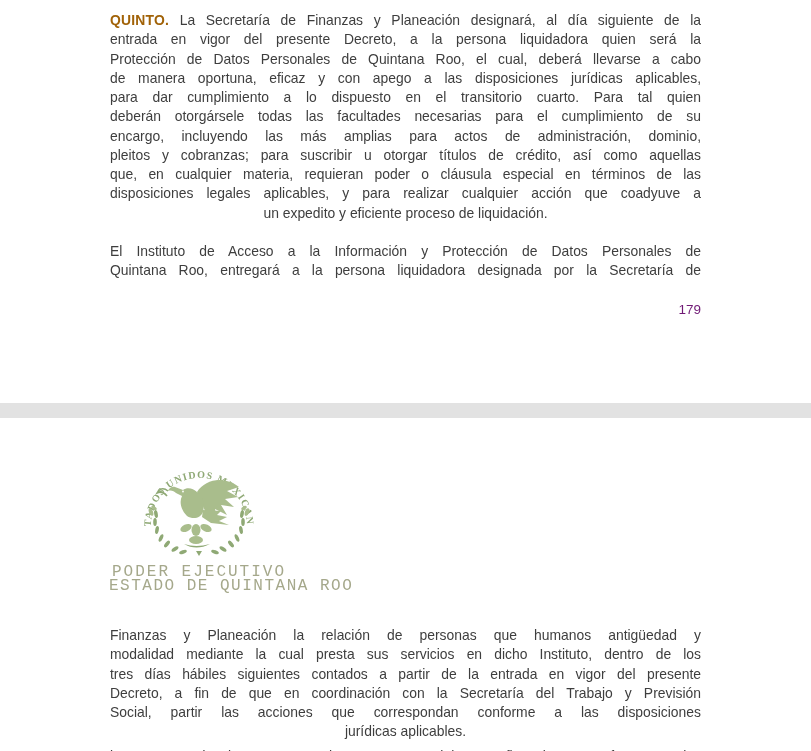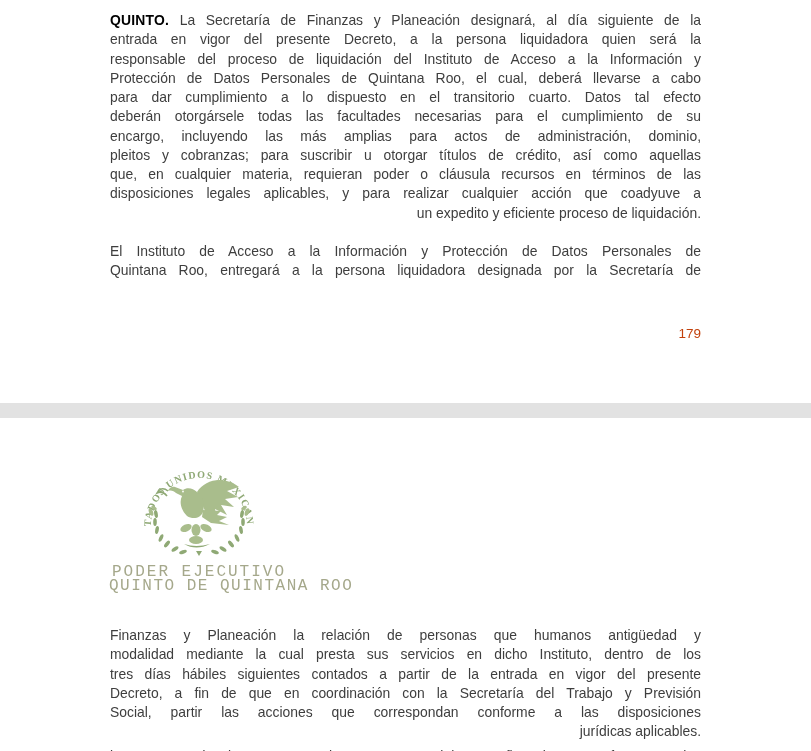--- a/index.html
+++ b/index.html
@@ -5,48 +5,48 @@
   html,body{margin:0;padding:0}
   body{
     width:811px;height:751px;overflow:hidden;background:#ffffff;
     font-family:"Liberation Sans","DejaVu Sans",sans-serif;
     position:relative;
   }
   .textcol{
     position:absolute;left:110px;width:591px;
     font-size:13.9px;line-height:19.25px;color:#3e3e3e;
   }
-  .line{height:19.25px;overflow:hidden;text-align:right;white-space:normal}
+  .line{height:19.25px;overflow:hidden;text-align:center;white-space:normal}
   .line.just{text-align:justify;text-align-last:justify}
-  .line b{font-weight:700;color:#000000;letter-spacing:.2px}
-  #page-number{position:absolute;left:110px;width:591px;top:326px;
-    text-align:right;font-size:13.5px;color:#c2410c}
+  .line b{font-weight:700;color:#a16207;letter-spacing:.2px}
+  #page-number{position:absolute;left:110px;width:591px;top:302px;
+    text-align:right;font-size:13.5px;color:#701a75}
   #page-separator{position:absolute;left:0;top:403px;width:811px;height:15px;background:#e2e2e2}
   #seal{position:absolute;left:109px;top:454px;width:180px;text-align:center}
   #seal svg{display:inline-block}
   .seal-caption{
     font-family:Liberation Mono, monospace;
     color:#a5a88b;font-size:16px;letter-spacing:2px;line-height:14px;white-space:nowrap
   }
   .seal-caption.second{letter-spacing:1.5px}
   #clipped-line{top:747px}
 </style>
 </head>
 <body>
 
 <div class="textcol" style="top:11px">
     <div class="line just"><b>QUINTO.</b> La Secretaría de Finanzas y Planeación designará, al día siguiente de la</div>
     <div class="line just">entrada en vigor del presente Decreto, a la persona liquidadora quien será la</div>
-    <div class="line just">responsable del proceso de liquidación del Instituto de Acceso a la Información y</div>
     <div class="line just">Protección de Datos Personales de Quintana Roo, el cual, deberá llevarse a cabo</div>
-    <div class="line just">para dar cumplimiento a lo dispuesto en el transitorio cuarto. Datos tal efecto</div>
+    <div class="line just">de manera oportuna, eficaz y con apego a las disposiciones jurídicas aplicables,</div>
+    <div class="line just">para dar cumplimiento a lo dispuesto en el transitorio cuarto. Para tal quien</div>
     <div class="line just">deberán otorgársele todas las facultades necesarias para el cumplimiento de su</div>
     <div class="line just">encargo, incluyendo las más amplias para actos de administración, dominio,</div>
     <div class="line just">pleitos y cobranzas; para suscribir u otorgar títulos de crédito, así como aquellas</div>
-    <div class="line just">que, en cualquier materia, requieran poder o cláusula recursos en términos de las</div>
+    <div class="line just">que, en cualquier materia, requieran poder o cláusula especial en términos de las</div>
     <div class="line just">disposiciones legales aplicables, y para realizar cualquier acción que coadyuve a</div>
     <div class="line">un expedito y eficiente proceso de liquidación.</div>
   </div>
 
 <div class="textcol" style="top:242px">
     <div class="line just">El Instituto de Acceso a la Información y Protección de Datos Personales de</div>
     <div class="line just">Quintana Roo, entregará a la persona liquidadora designada por la Secretaría de</div>
   </div>
 
 <div id="page-number">179</div>
@@ -105,21 +105,21 @@
       <ellipse cx="104" cy="68" rx="4" ry="1.8" transform="rotate(-90 104 68)"></ellipse>
       <ellipse cx="102" cy="76" rx="4" ry="1.8" transform="rotate(-100 102 76)"></ellipse>
       <ellipse cx="98" cy="84" rx="4" ry="1.8" transform="rotate(-115 98 84)"></ellipse>
       <ellipse cx="92" cy="90" rx="4" ry="1.8" transform="rotate(-130 92 90)"></ellipse>
       <ellipse cx="84" cy="95" rx="4" ry="1.8" transform="rotate(-145 84 95)"></ellipse>
       <ellipse cx="76" cy="98" rx="4" ry="1.8" transform="rotate(-160 76 98)"></ellipse>
       <path d="M 57,97 L 63,97 L 60,102 Z"></path>
     </g>
   </svg>
   <div class="seal-caption">PODER EJECUTIVO</div>
-  <div class="seal-caption second">QUINTO DE QUINTANA ROO</div>
+  <div class="seal-caption second">ESTADO DE QUINTANA ROO</div>
 </div>
 
 <div class="textcol" style="top:626px">
     <div class="line just">Finanzas y Planeación la relación de personas que humanos antigüedad y</div>
     <div class="line just">modalidad mediante la cual presta sus servicios en dicho Instituto, dentro de los</div>
     <div class="line just">tres días hábiles siguientes contados a partir de la entrada en vigor del presente</div>
     <div class="line just">Decreto, a fin de que en coordinación con la Secretaría del Trabajo y Previsión</div>
     <div class="line just">Social, partir las acciones que correspondan conforme a las disposiciones</div>
     <div class="line">jurídicas aplicables.</div>
   </div>

